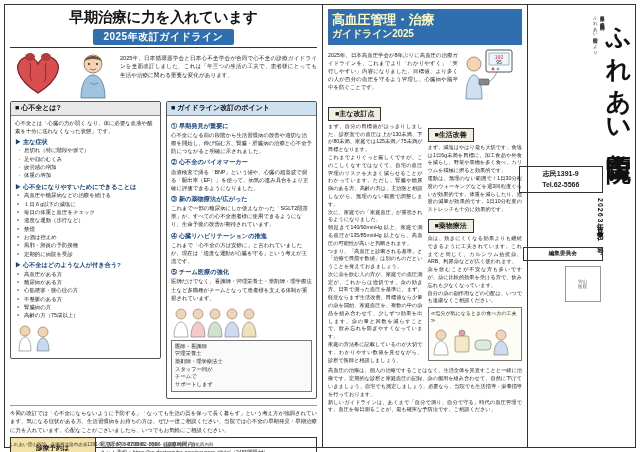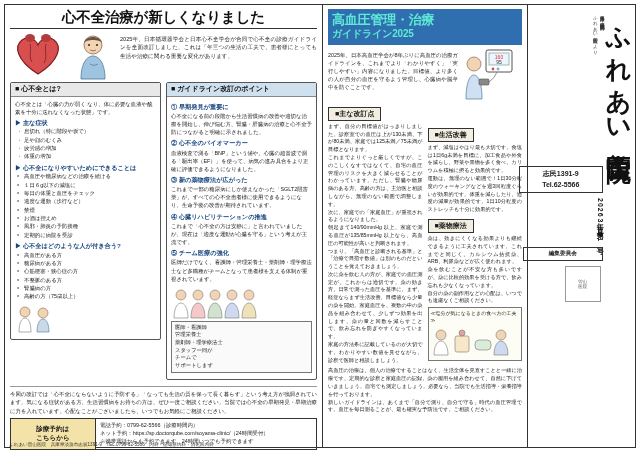--- a/index.html
+++ b/index.html
@@ -68,21 +68,21 @@
     background:#2f6fb0;
     color:#fff;
     font-size:10px;
     font-weight:bold;
     padding:1px 10px;
     border-radius:2px;
     letter-spacing:0.5px;
   }
   .mid-title{
     background:#2f6fb0;
-    color:#5eead4;
+    color:#fef9c3;
     font-size:13px;
     font-weight:bold;
     line-height:1.25;
     padding:3px 4px 4px 4px;
     letter-spacing:-0.2px;
   }
   .mid-title .l2{font-size:10px;}
   
   .lead{
     font-size:5.6px;
@@ -325,21 +325,22 @@
 </style>
 </head>
 <body>
 
 <div class="page">
 <div class="sheet">
 
   <div class="col-left">
 
     <div class="title-box">
-      <div class="title-main">心不全治療が新しくなりました</div>
+      <div class="title-main">早期治療に力を入れています</div>
+      <div class="title-sub">2025年改訂ガイドライン</div>
     </div>
 
     <div class="illu-row">
       <div class="heart-art">
         <svg width="56" height="46" viewBox="0 0 56 46">
           <path d="M28 42 C6 28 4 14 12 8 C19 3 26 8 28 13 C30 8 37 3 44 8 C52 14 50 28 28 42 Z" fill="#d94f4f" stroke="#7a2020" stroke-width="1.2"></path>
           <path d="M20 12 C22 18 18 24 22 30" stroke="#8b2b2b" stroke-width="1" fill="none"></path>
           <path d="M36 12 C34 19 38 25 34 31" stroke="#8b2b2b" stroke-width="1" fill="none"></path>
           <ellipse cx="20" cy="6" rx="5" ry="4" fill="#b33b3b"></ellipse>
           <ellipse cx="36" cy="6" rx="5" ry="4" fill="#b33b3b"></ellipse>

